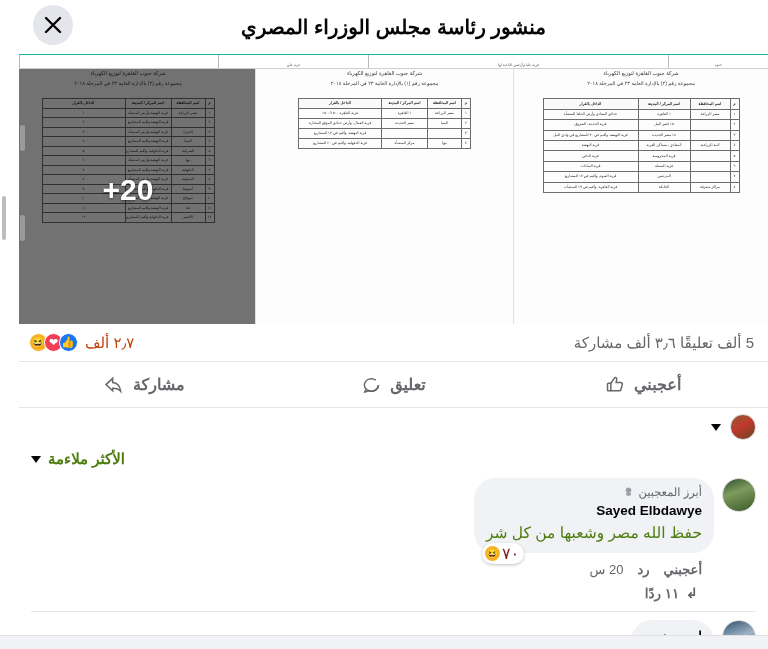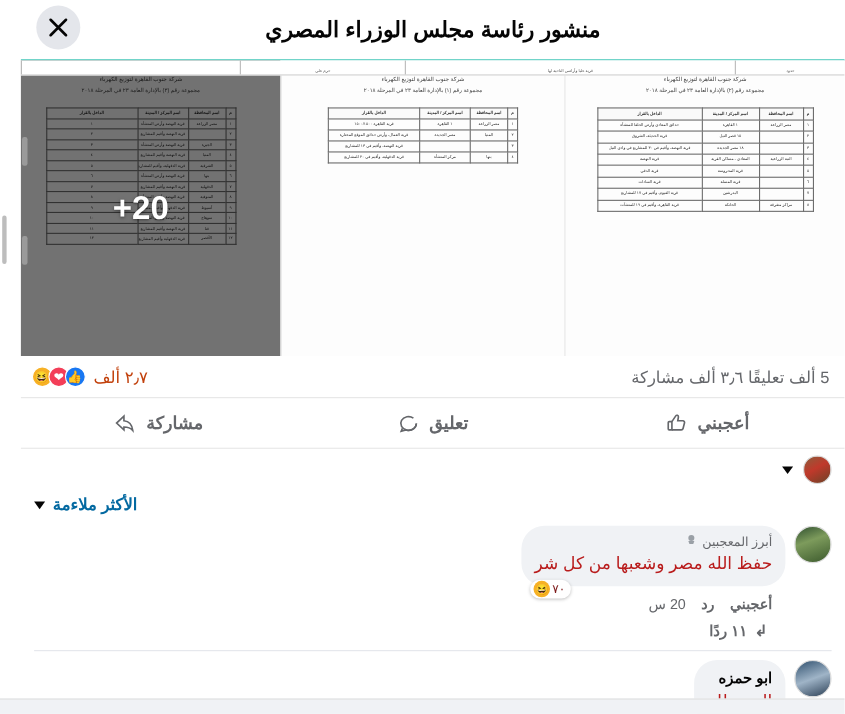--- a/index.html
+++ b/index.html
@@ -260,21 +260,21 @@
     display: flex;
     align-items: center;
     gap: 7px;
     padding: 4px 12px 10px 12px;
     direction: rtl;
     justify-content: flex-end;
   }
   .sort-label {
     font-size: 15px;
     font-weight: bold;
-    color: #0369a1;
+    color: #4d7c0f;
   }
 
   
   .comments { padding: 0 12px; direction: rtl; }
   .comment {
     display: flex;
     flex-direction: row;
     gap: 8px;
     margin-bottom: 4px;
     direction: rtl;
@@ -307,21 +307,21 @@
     margin-bottom: 2px;
   }
   .c-name {
     font-size: 13.5px;
     font-weight: bold;
     color: #050505;
     line-height: 1.5;
   }
   .c-text {
     font-size: 15.5px;
-    color: #b91c1c;
+    color: #4d7c0f;
     line-height: 1.55;
     white-space: nowrap;
   }
   .reaction-chip {
     position: absolute;
     bottom: -11px;
     left: 8px;
     background: #fff;
     border-radius: 11px;
     box-shadow: 0 1px 3px rgba(0,0,0,0.25);
@@ -331,21 +331,21 @@
     gap: 2px;
     direction: ltr;
   }
   .reaction-chip .emo {
     width: 15px; height: 15px;
     border-radius: 50%;
     background: #f7b125;
     display:flex; align-items:center; justify-content:center;
     font-size: 10px;
   }
-  .reaction-chip .n { font-size: 11px; color: #7f1d1d; }
+  .reaction-chip .n { font-size: 16px; color: #7f1d1d; }
   .c-meta {
     display: flex;
     gap: 14px;
     padding: 9px 12px 0 0;
     font-size: 13px;
     color: #65676b;
     direction: rtl;
   }
   .c-meta .act { font-weight: bold; color: #65676b; cursor: pointer; }
   .c-meta .time { color: #65676b; margin-left: 46px; }
@@ -679,20 +679,21 @@
         <div class="bubble">
           <div class="top-fan">
             <span>أبرز المعجبين</span>
             <span>
               <svg width="11" height="11" viewBox="0 0 16 16" fill="#9aa0a6">
                   <circle cx="8" cy="6" r="4"></circle>
                   <path d="M4 10h8l-1.5 4h-5z"></path>
                 </svg>
             </span>
           </div>
+          <div class="c-name">Sayed Elbdawye</div>
           <div class="c-text">حفظ الله مصر وشعبها من كل شر</div>
           <div class="reaction-chip">
             <span class="emo">😆</span>
             <span class="n">٧٠</span>
           </div>
         </div>
         <div class="c-meta">
           <span class="act">أعجبني</span>
           <span class="act">رد</span>
           <span class="time">20 س</span>

